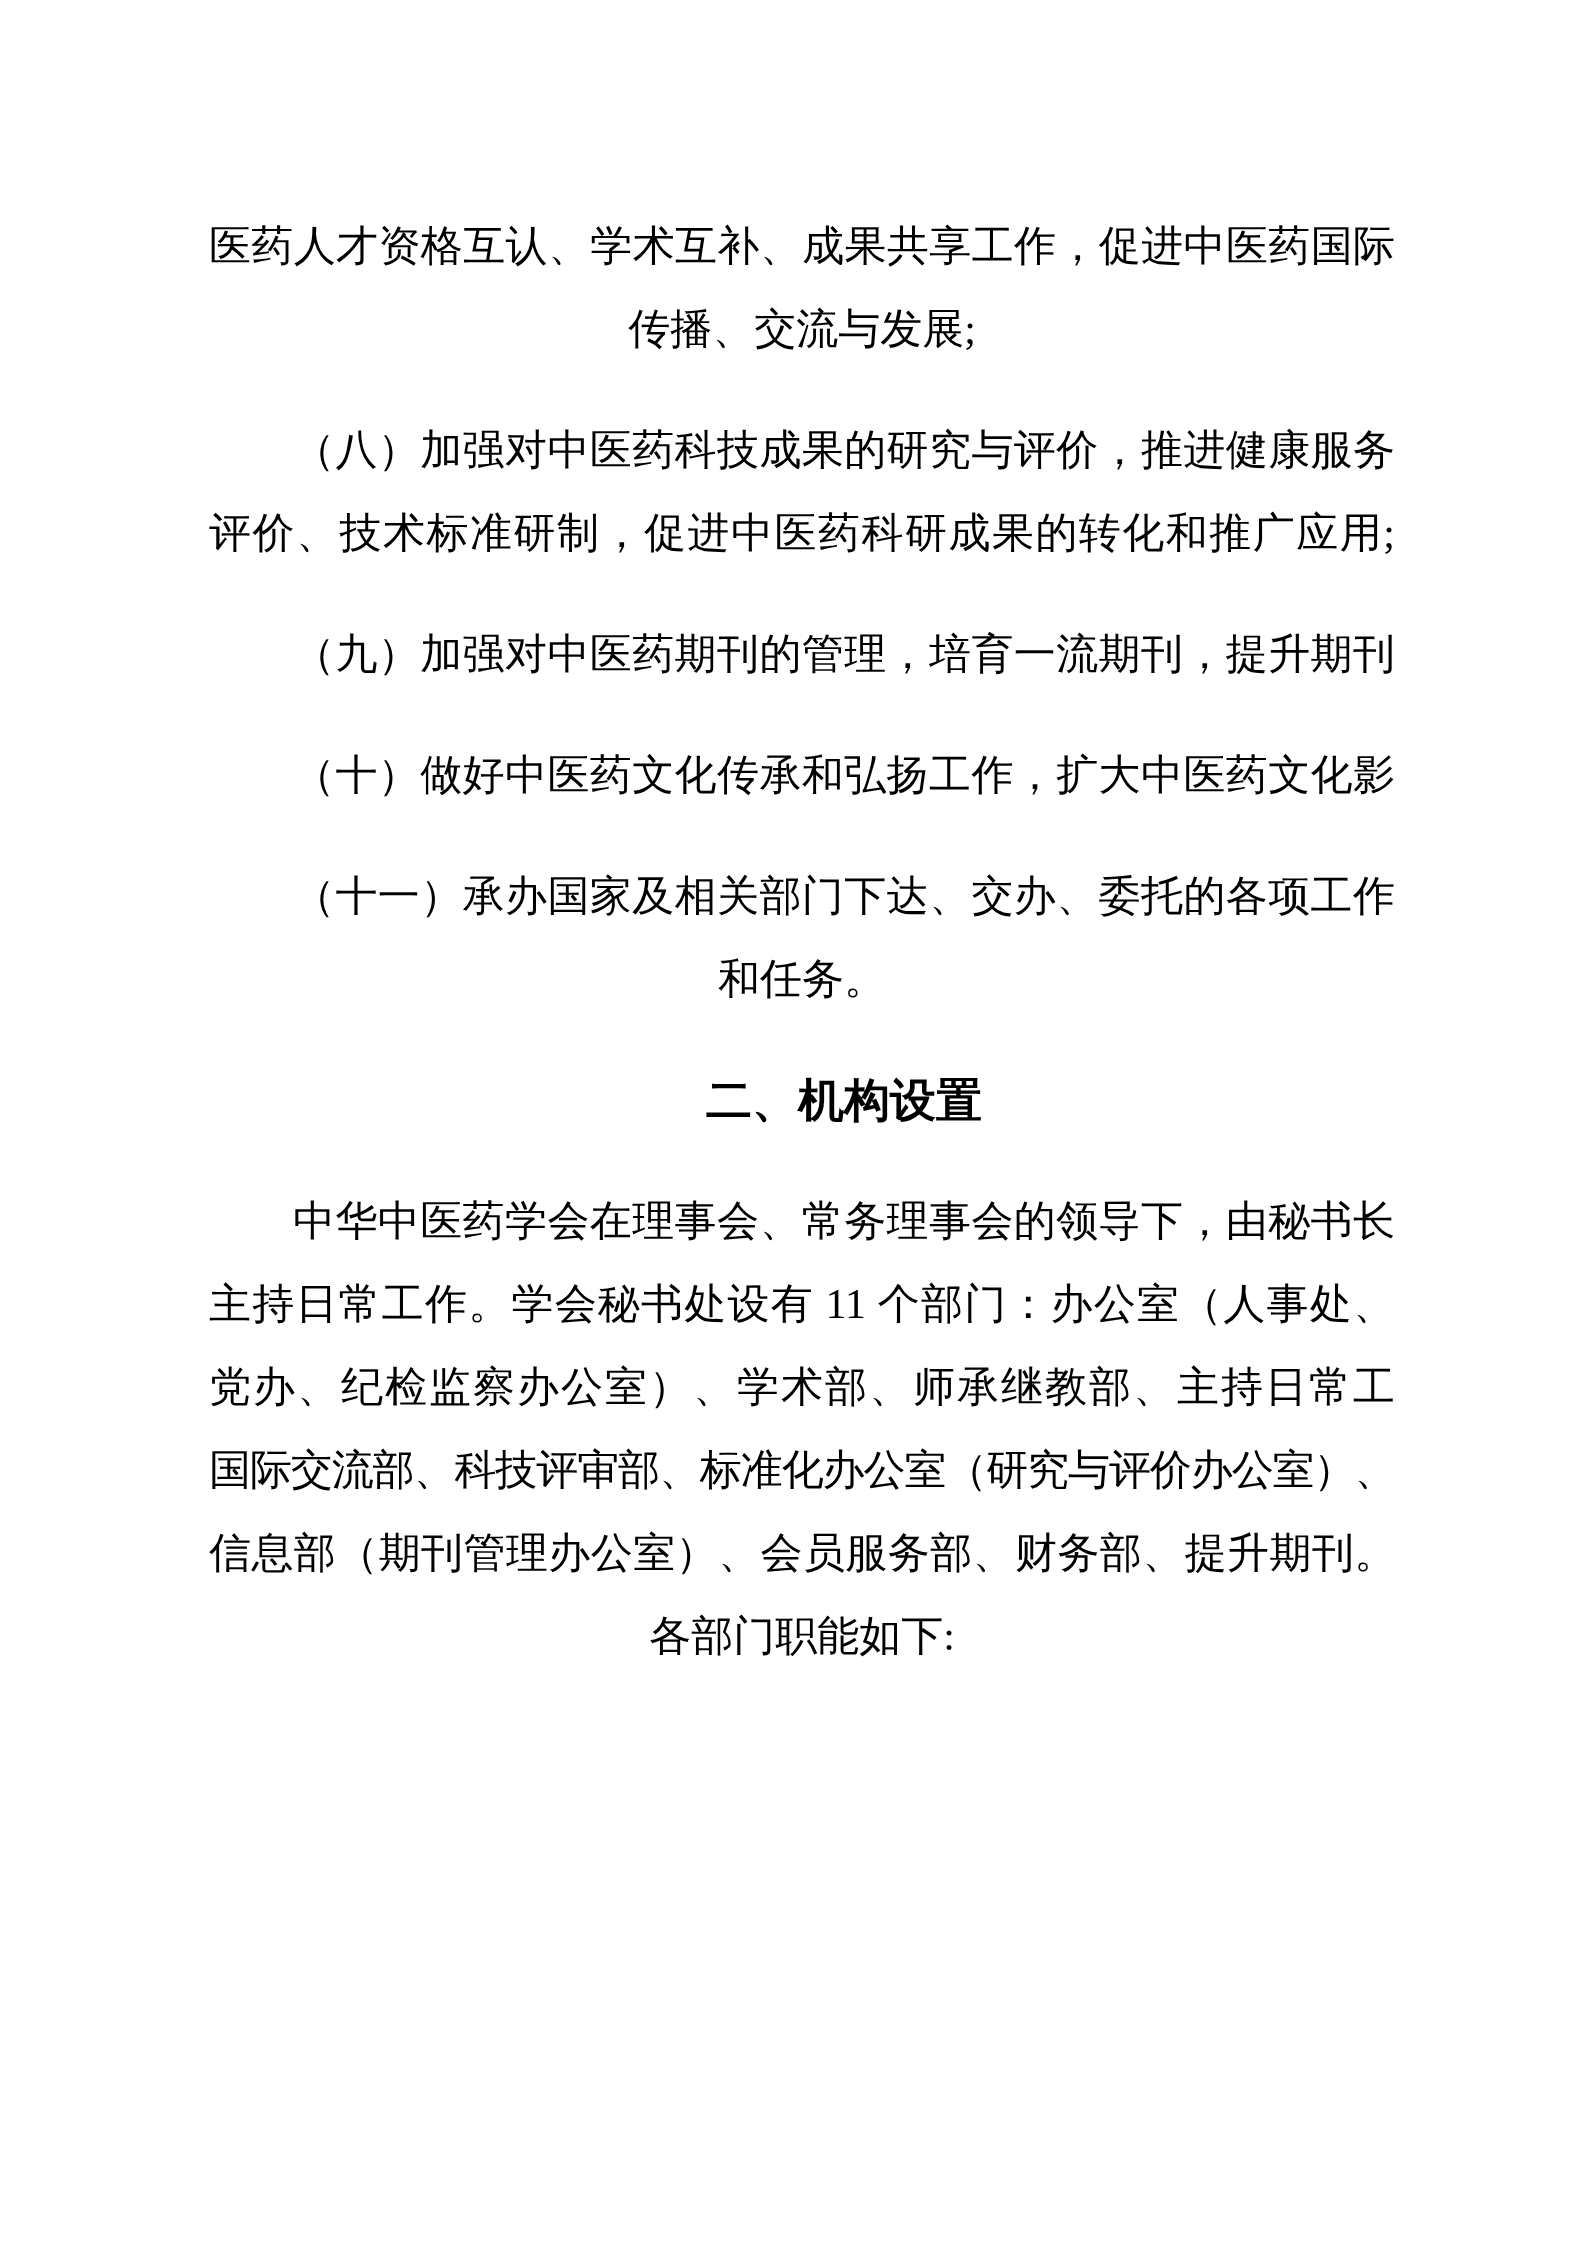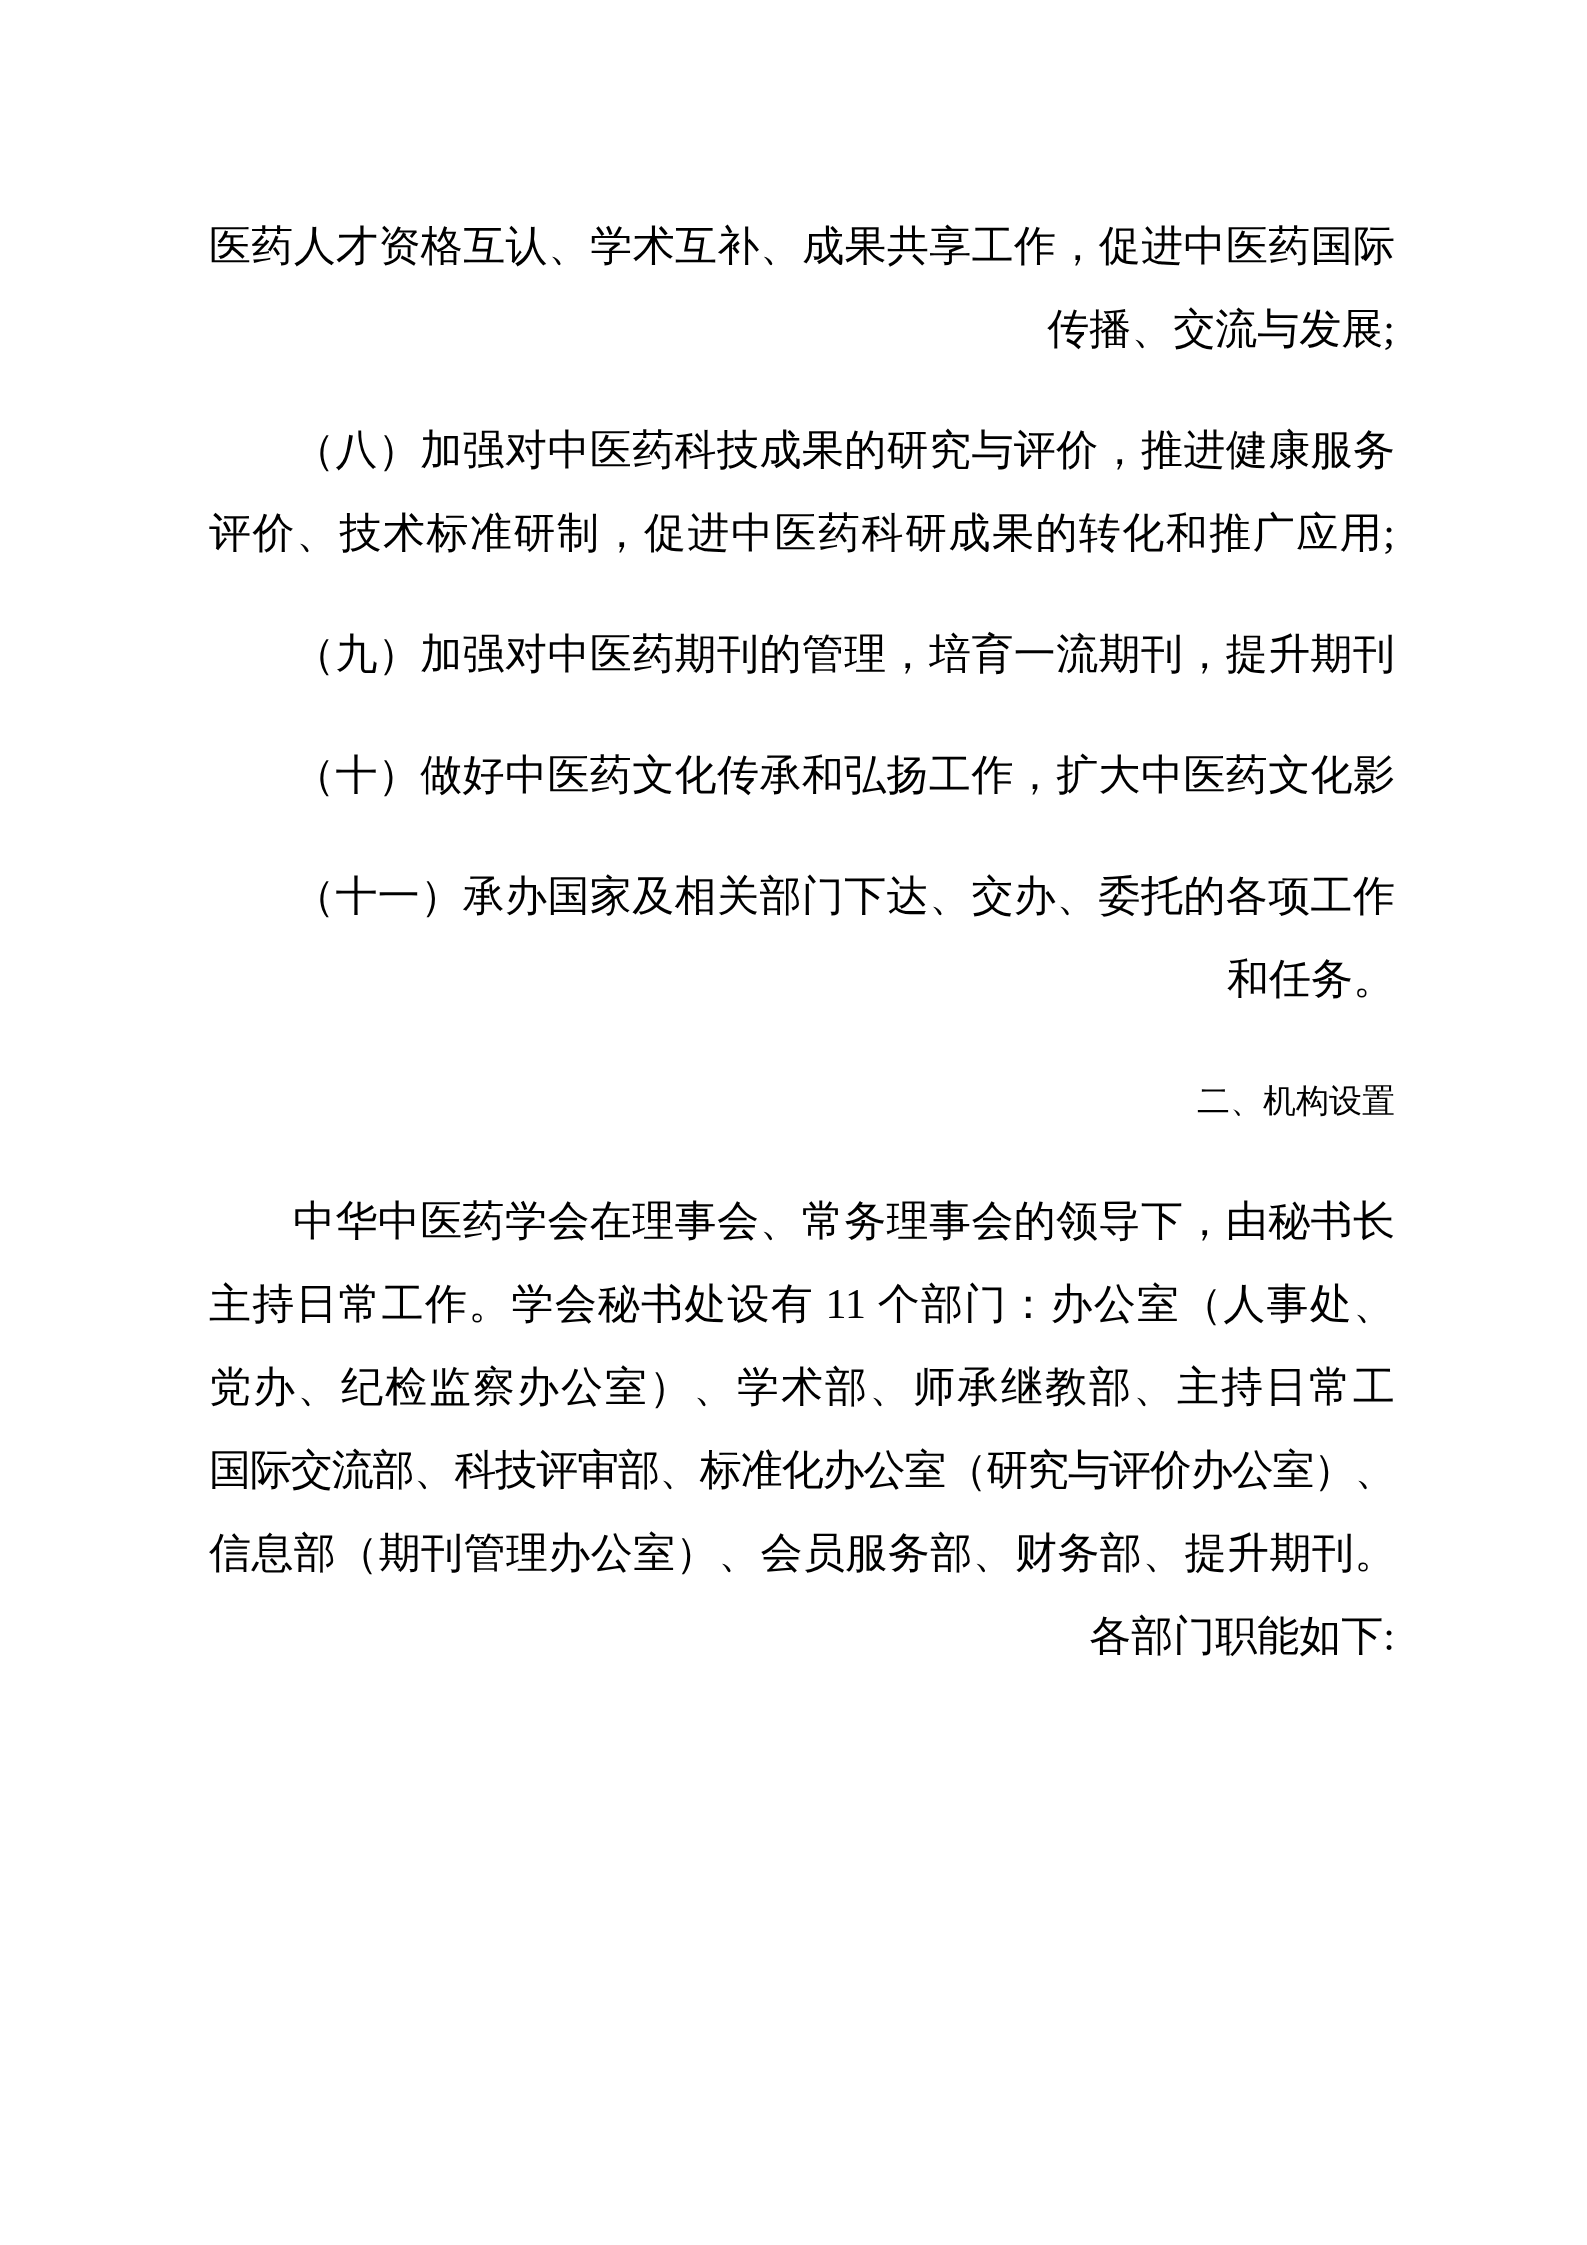--- a/index.html
+++ b/index.html
@@ -19,40 +19,40 @@
     overflow: hidden;
   }
   .para {
     margin: 0 0 38px 0;
   }
   .line {
     font-size: 42px;
     line-height: 83px;
     height: 83px;
     overflow: hidden;
-    text-align: right;
+    text-align: center;
   }
   
   .line.fill {
     text-align: justify;
     text-justify: inter-ideograph;
     text-align-last: justify;
   }
   
   .line.tight {
     letter-spacing: -1.35px;
   }
   
   .line.indent {
     text-indent: 84px;
   }
   .heading .line {
     font-family: "Liberation Sans", "DejaVu Sans", sans-serif;
-    font-weight: normal;
-    font-size: 33px;
+    font-weight: bold;
+    font-size: 46px;
   }
 </style>
 </head>
 <body>
 
 <div class="page">
 
   <div class="para">
     <div class="line fill">医药人才资格互认、学术互补、成果共享工作，促进中医药国际</div>
     <div class="line">传播、交流与发展;</div>

